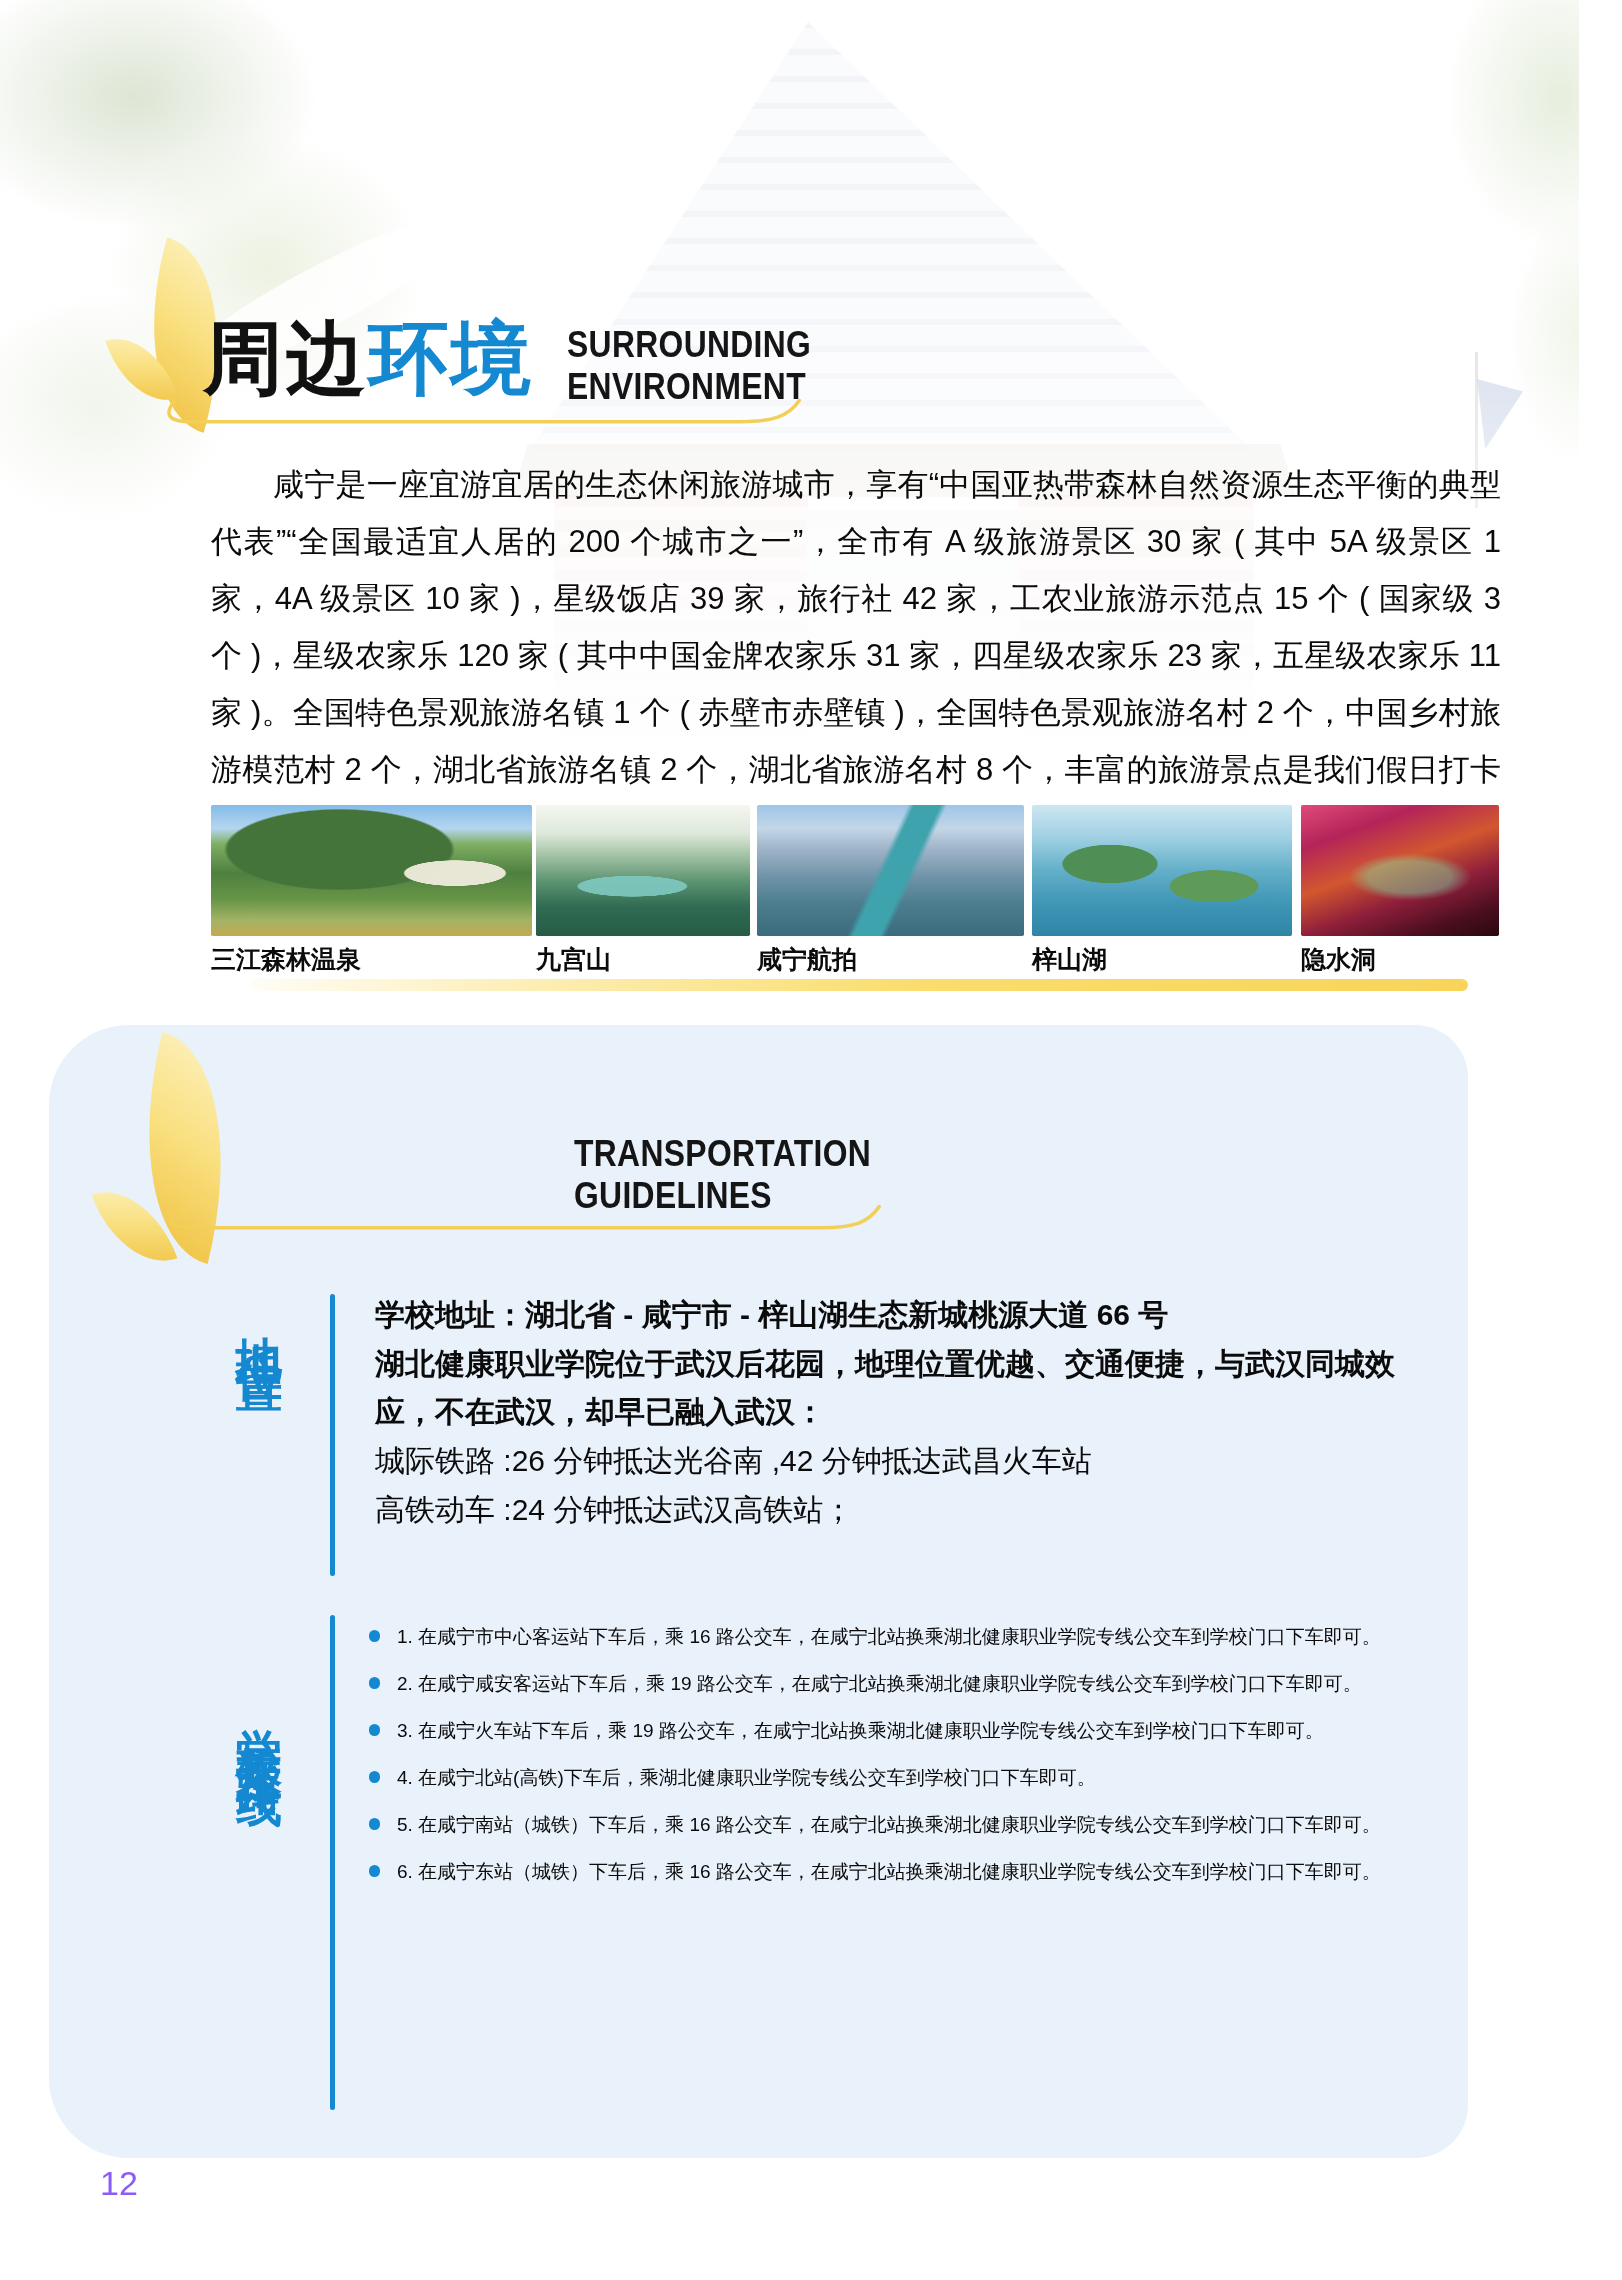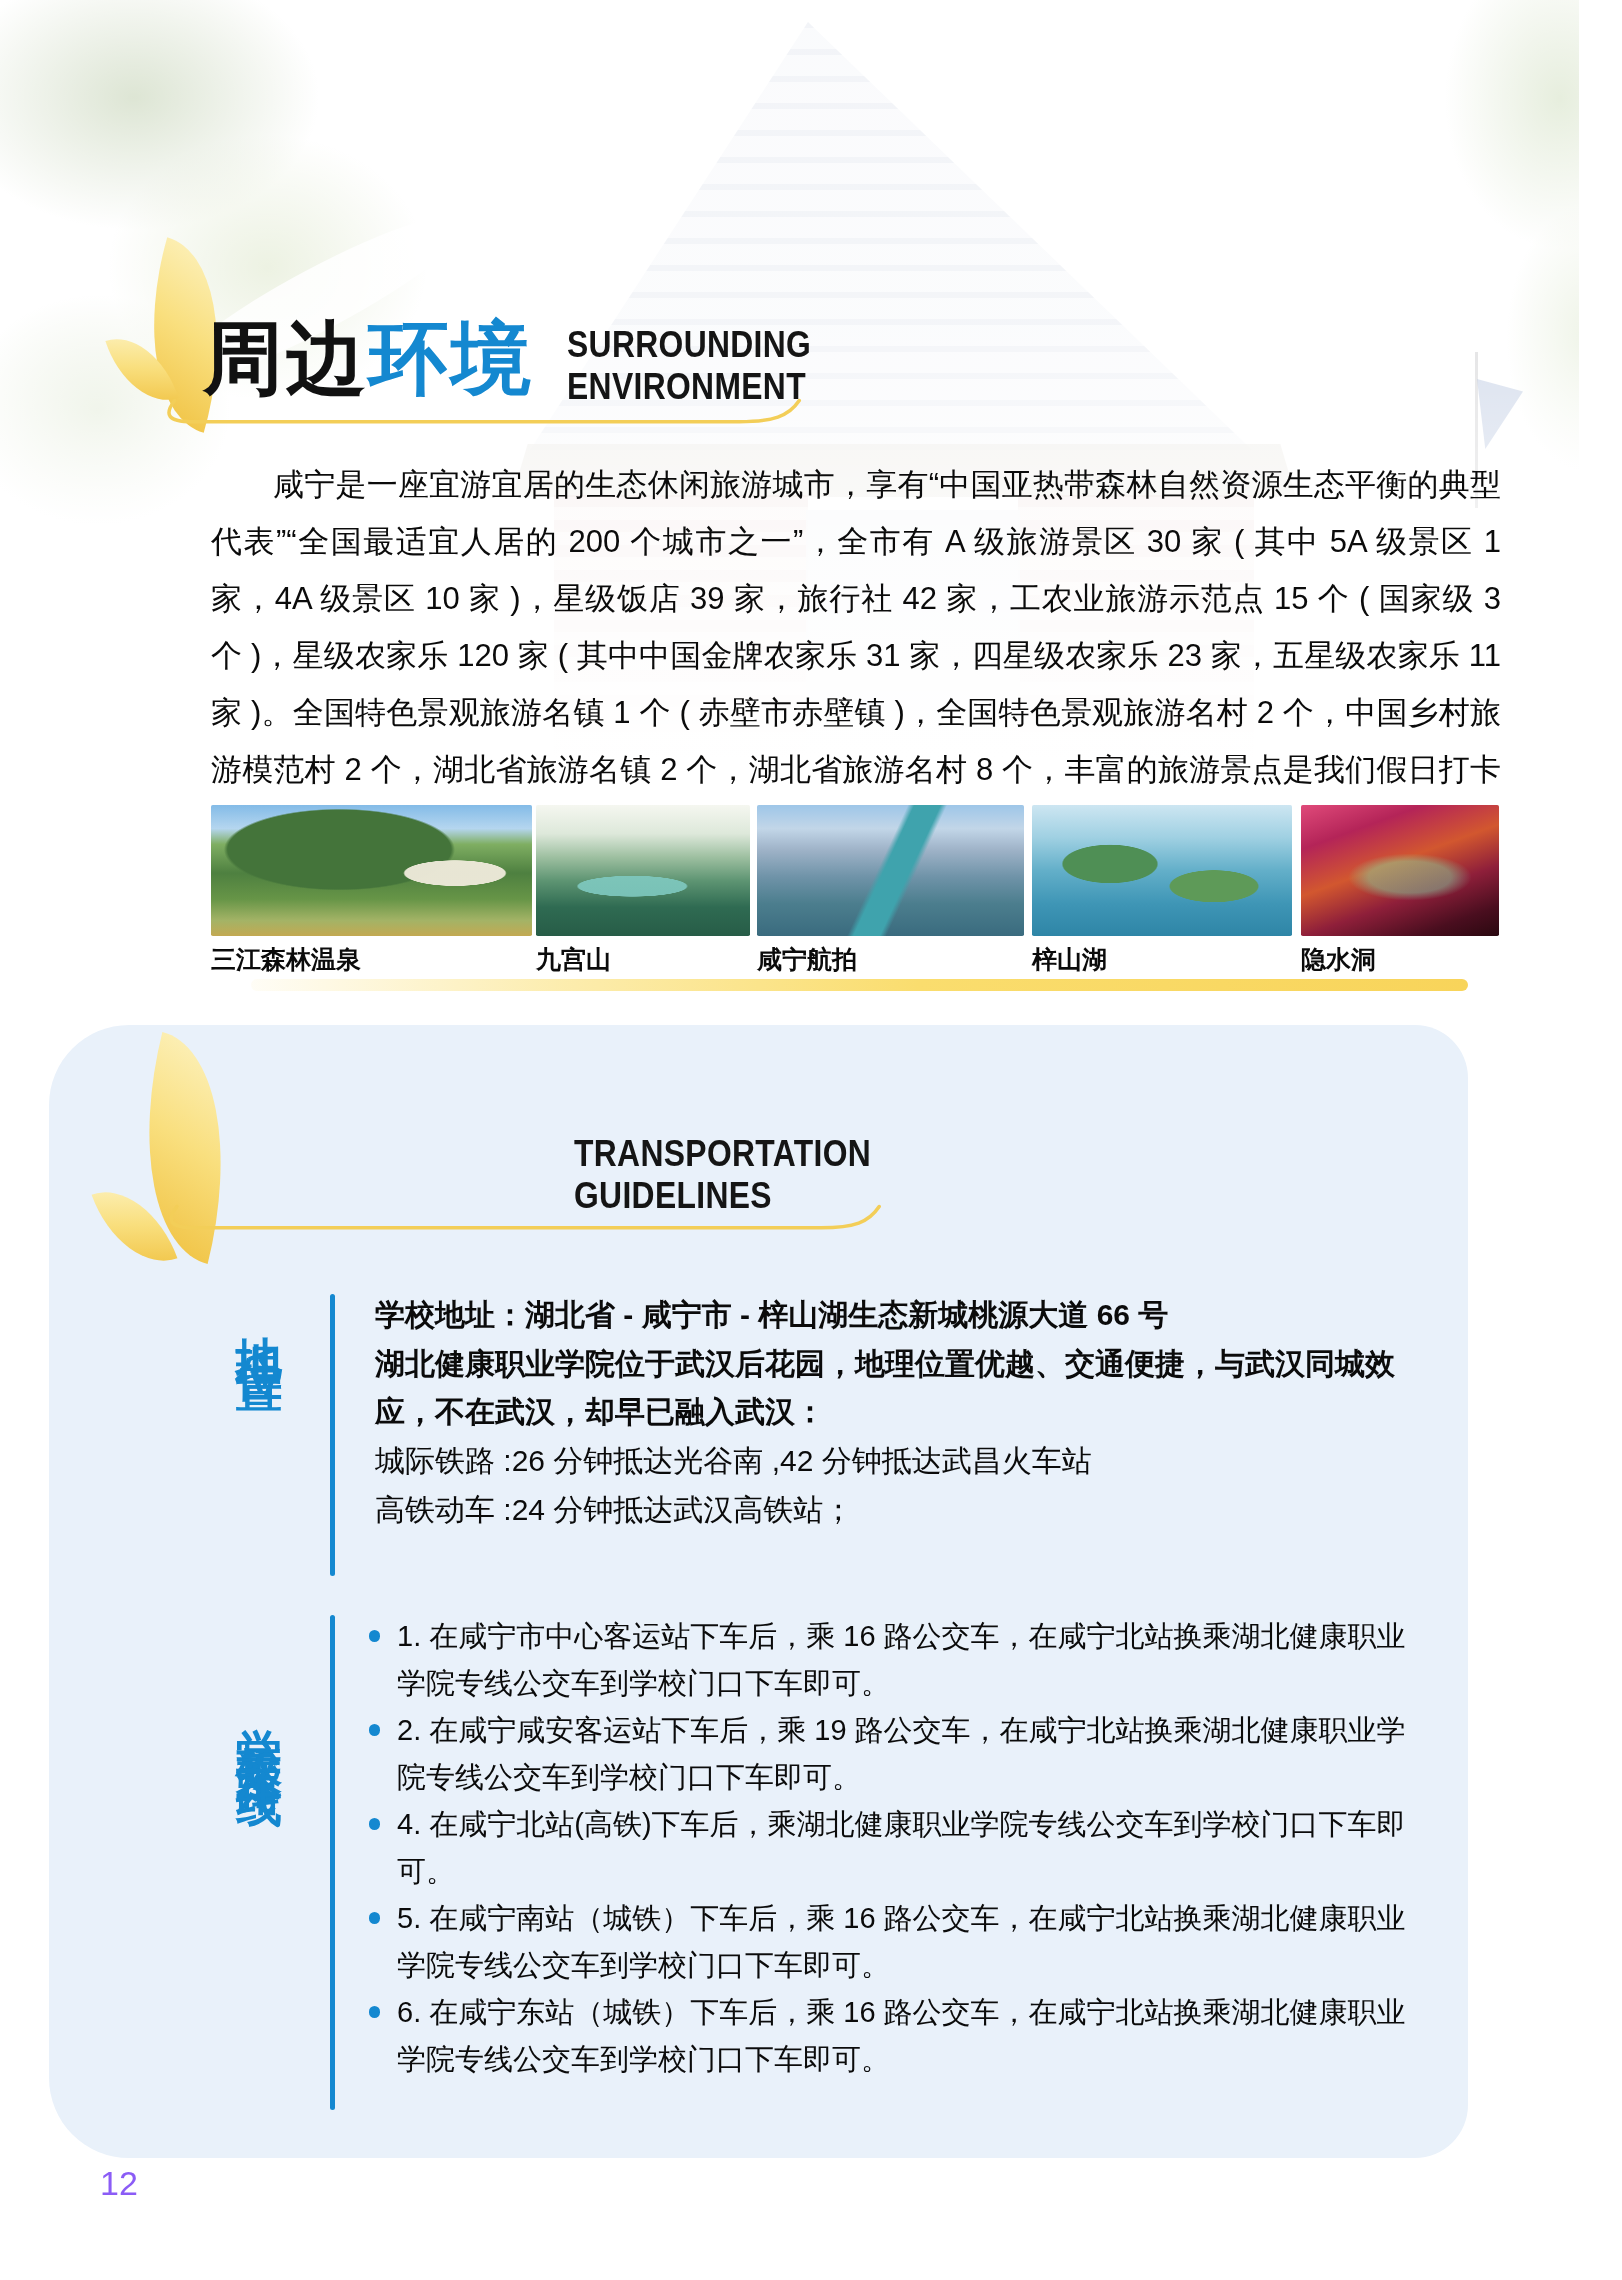--- a/index.html
+++ b/index.html
@@ -93,21 +93,21 @@
     font-size:46px;font-weight:900;color:#1488D0;letter-spacing:10.7px;line-height:1;z-index:2;}
   .vt-a{left:237px;top:1299px;}
   .vt-b{left:237px;top:1691px;}
   .v-rule{position:absolute;left:330px;width:4.5px;background:#1488D0;border-radius:2.7px;}
   .vr-a{top:1294px;height:282px;}
   .vr-b{top:1615px;height:495px;}
   .loc{position:absolute;left:374px;top:1290px;width:1052px;}
   .loc p{margin:1px;font-size:30px;line-height:48px;color:#0b0b0b;}
   .loc p.bold{font-weight:bold;}
   .routes{position:absolute;left:367px;top:1613px;width:1065px;margin:0;padding:0;list-style:none;}
-  .routes li{position:relative;margin:0;padding:0 0 0 30px;font-size:29px;line-height:47px;color:#0b0b0b;}
+  .routes li{position:relative;margin:0;padding:0 0 0 30px;font-size:19px;line-height:47px;color:#0b0b0b;}
   .routes li::before{content:"";position:absolute;left:1.8px;top:17px;width:11.6px;height:11.6px;border-radius:50%;background:#1488D0;}
   
   .page-number{position:absolute;left:100px;top:2164px;font-size:34px;color:#8b5cf6;}
 </style>
 </head>
 <body>
 
 <div class="page">
 
   <div class="hero">
@@ -171,20 +171,21 @@
     <p class="bold">湖北健康职业学院位于武汉后花园，地理位置优越、交通便捷，与武汉同城效应，不在武汉，却早已融入武汉：</p>
     <p>城际铁路 :26 分钟抵达光谷南 ,42 分钟抵达武昌火车站</p>
     <p>高铁动车 :24 分钟抵达武汉高铁站；</p>
   </div>
 
   <div class="v-title vt-b">学校乘车路线</div>
   <div class="v-rule vr-b"></div>
   <ul class="routes">
     <li>1. 在咸宁市中心客运站下车后，乘 16 路公交车，在咸宁北站换乘湖北健康职业学院专线公交车到学校门口下车即可。</li>
     <li>2. 在咸宁咸安客运站下车后，乘 19 路公交车，在咸宁北站换乘湖北健康职业学院专线公交车到学校门口下车即可。</li>
+    <li>3. 在咸宁火车站下车后，乘 19 路公交车，在咸宁北站换乘湖北健康职业学院专线公交车到学校门口下车即可。</li>
     <li>4. 在咸宁北站(高铁)下车后，乘湖北健康职业学院专线公交车到学校门口下车即可。</li>
     <li>5. 在咸宁南站（城铁）下车后，乘 16 路公交车，在咸宁北站换乘湖北健康职业学院专线公交车到学校门口下车即可。</li>
     <li>6. 在咸宁东站（城铁）下车后，乘 16 路公交车，在咸宁北站换乘湖北健康职业学院专线公交车到学校门口下车即可。</li>
   </ul>
 
   <div class="page-number">12</div>
 
 </div>
 
 

